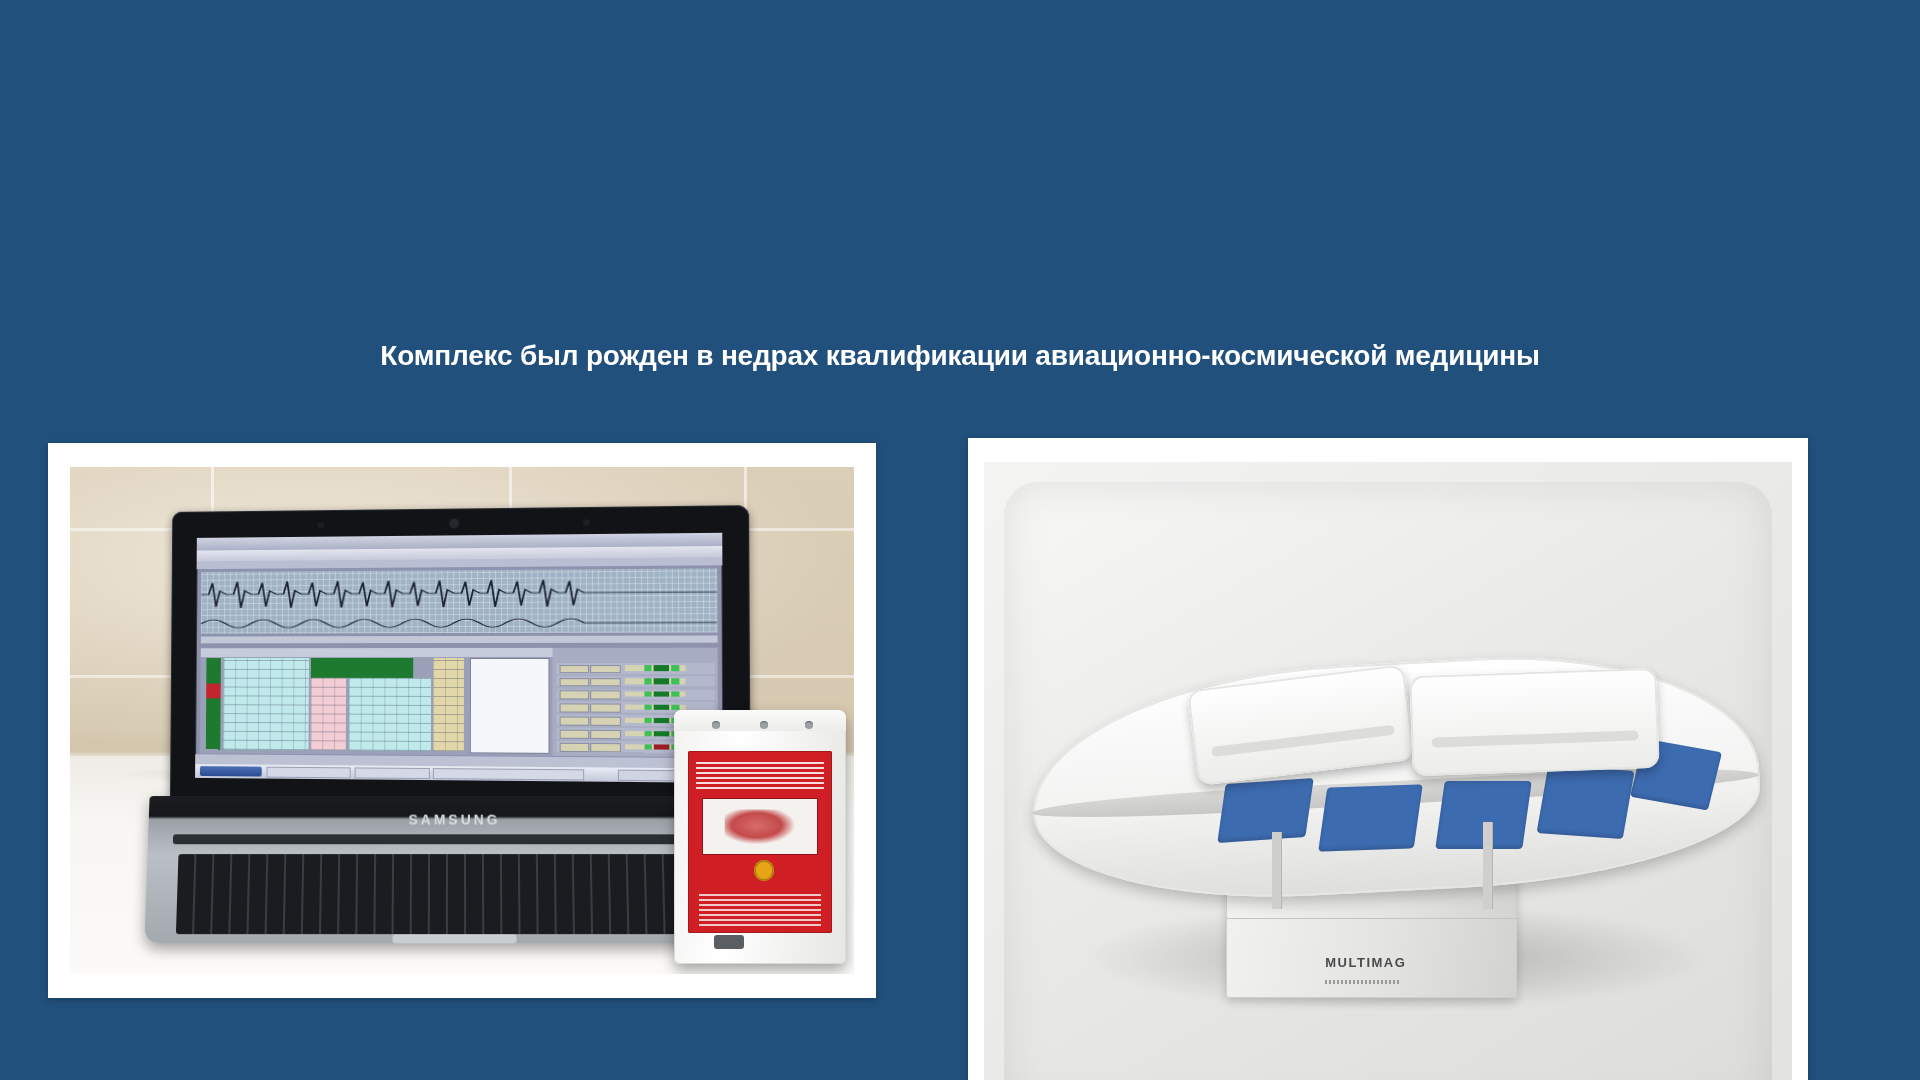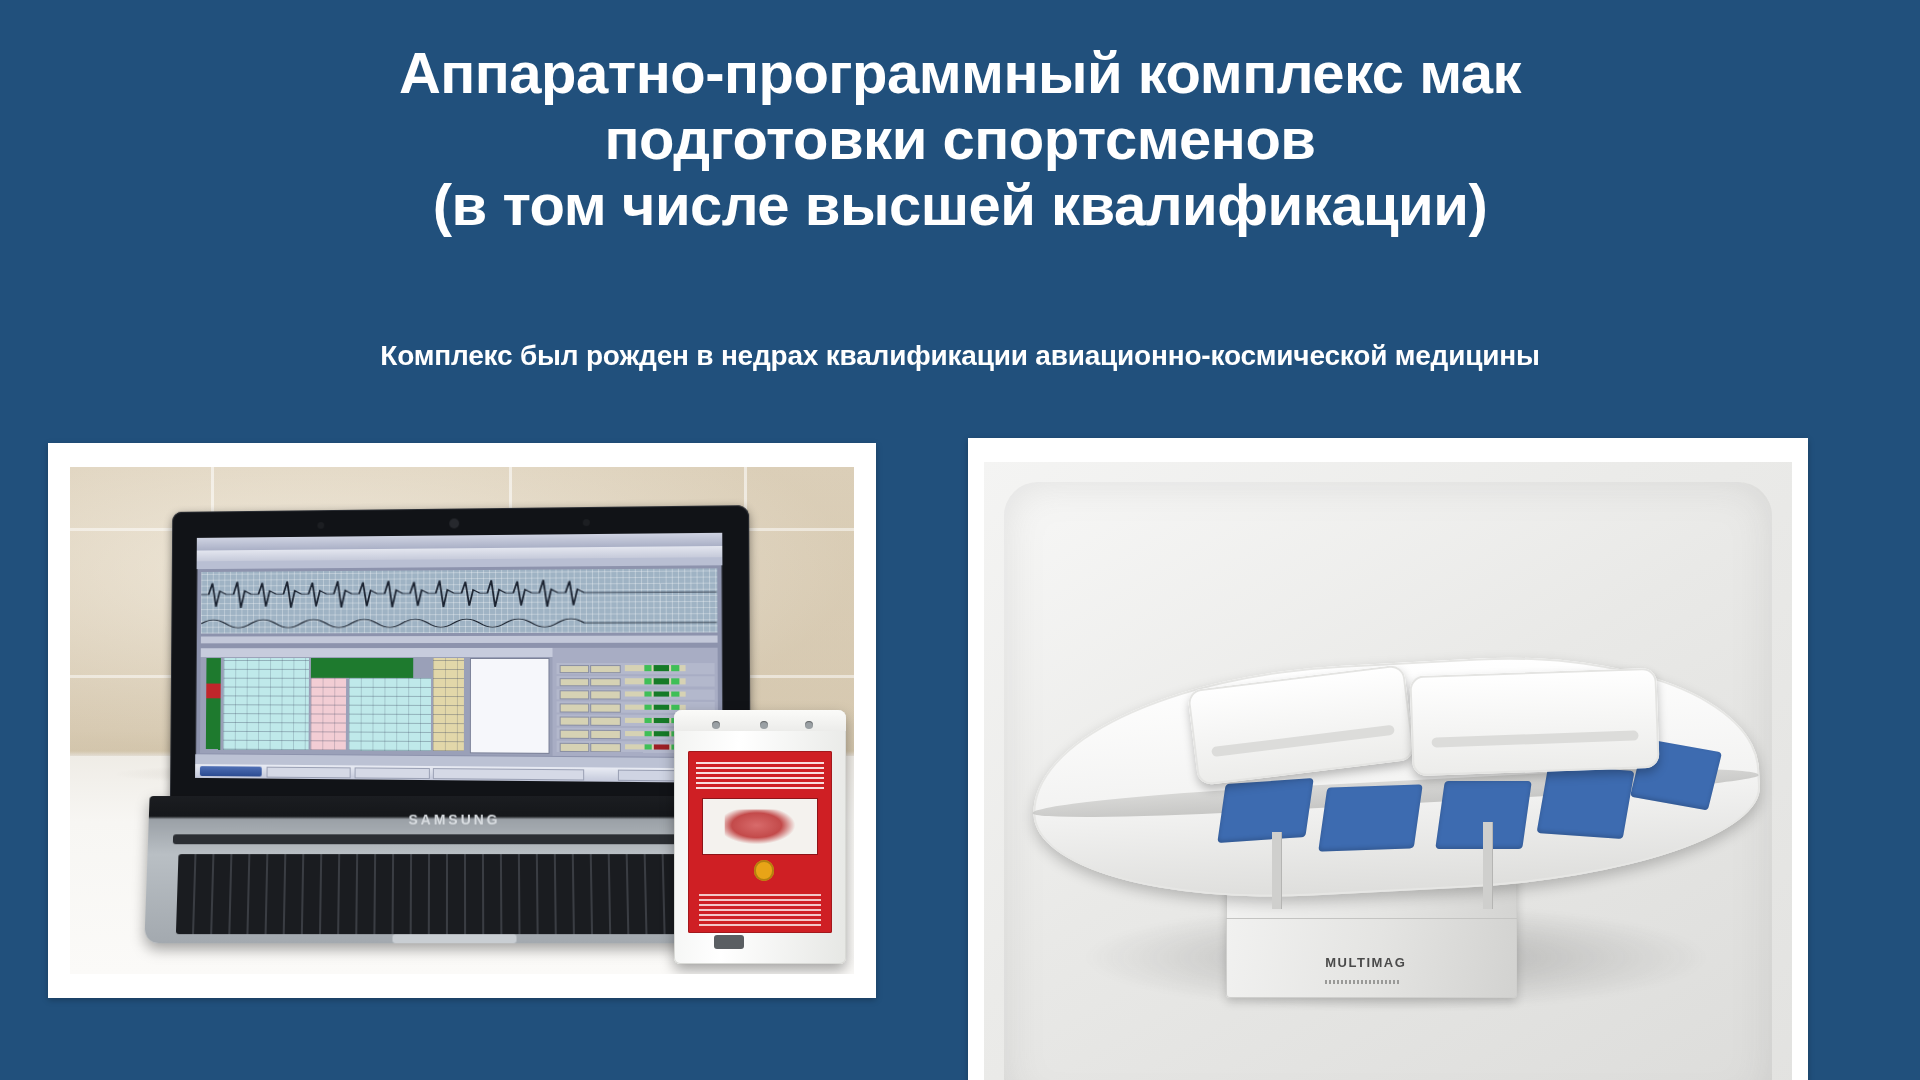--- a/index.html
+++ b/index.html
@@ -198,25 +198,20 @@
     border-radius:14px;box-shadow:0 5px 10px rgba(0,0,0,.25), inset 0 0 0 2px #e4e4e2;}
   .flap-groove{position:absolute;left:8%;right:8%;top:62%;height:10%;
     background:#dcdcda;border-radius:6px;}
   .leg{position:absolute;width:10px;background:#cfcfcd;box-shadow:inset -1px 0 0 #b5b5b3;}
 </style>
 </head>
 <body>
 
 <div class="slide">
 
-  <div class="title-block">
-    <div class="title-line l1">Аппаратно-программный комплекс мак</div>
-    <div class="title-line l2">подготовки спортсменов</div>
-    <div class="title-line l3">(в том числе высшей квалификации)</div>
-  </div>
 
   <div class="subtitle">Комплекс был рожден в недрах квалификации авиационно-космической медицины</div>
 
   <div class="photo-frame photo-left">
     <div class="photo-inner">
       <div class="scene-lab">
         <div class="wall-shade"></div>
         <div class="tile-v" style="left:18%"></div>
         <div class="tile-v" style="left:56%"></div>
         <div class="tile-v" style="left:86%"></div>

